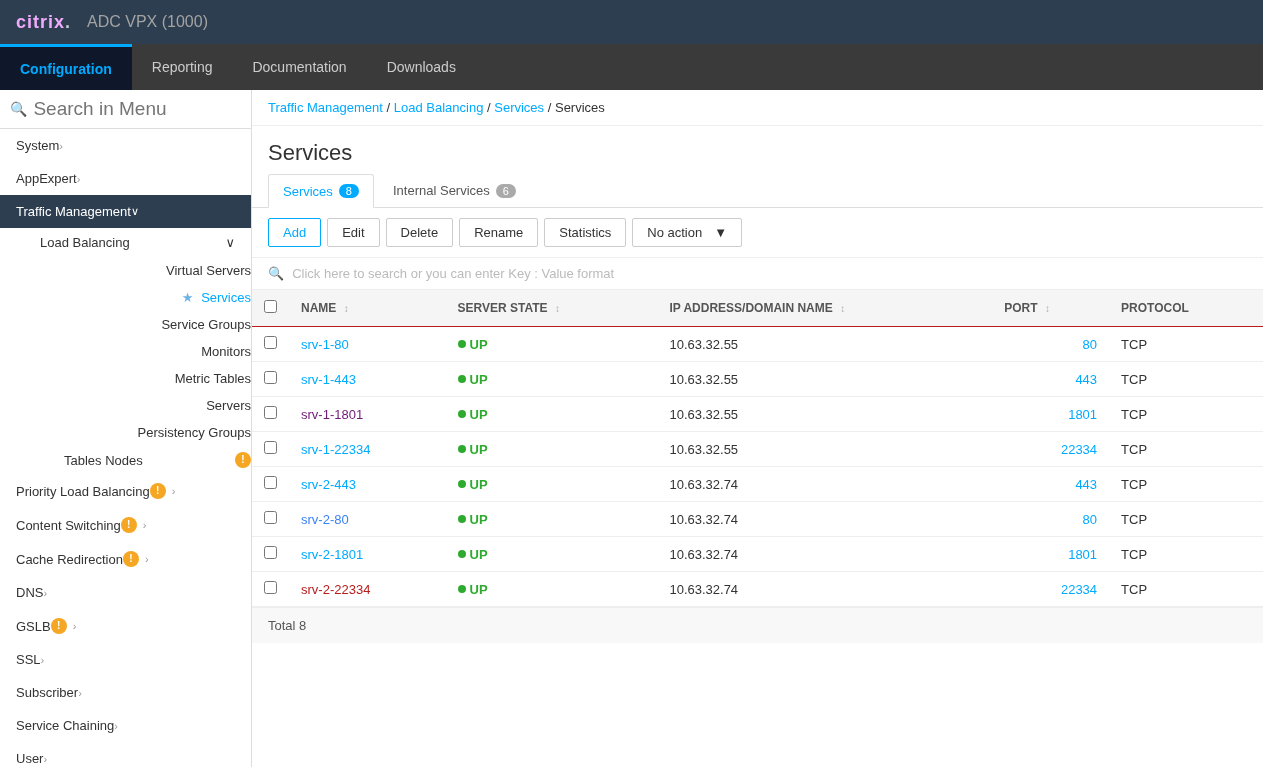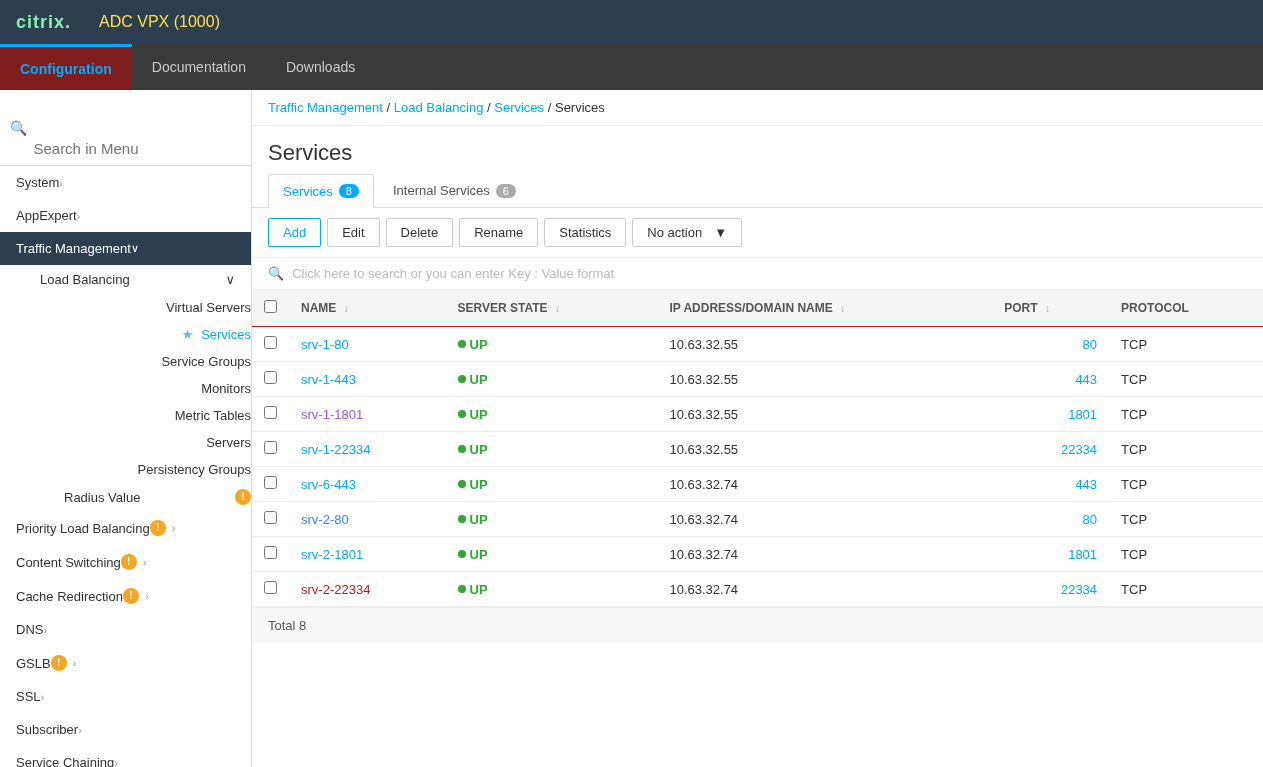--- a/index.html
+++ b/index.html
@@ -19,26 +19,26 @@
       align-items: center;
       gap: 8px;
     }
     .citrix-logo {
       color: white;
       font-size: 18px;
       font-weight: bold;
       letter-spacing: 1px;
     }
     .citrix-logo span {
-      color: #86efac;
+      color: #f0abfc;
     }
     .app-title {
-      color: #fde047;
+      color: #a3a3a3;
       font-size: 16px;
-      margin-left: 20px;
+      margin-left: 8px;
     }
 
     
     .nav-bar {
       background: #3a3a3a;
       height: 46px;
       display: flex;
       align-items: flex-end;
     }
     .nav-tab {
@@ -53,21 +53,21 @@
       align-items: center;
     }
     .nav-tab.active {
       background: white;
       color: #333;
       border-top: 3px solid #00aaff;
       font-weight: bold;
     }
     .nav-tab.active-blue {
       color: #00aaff;
-      background: #7f1d1d;
+      background: #0f172a;
     }
 
     
     .layout {
       display: flex;
       height: calc(767px - 90px);
     }
 
     
     .sidebar {
@@ -80,24 +80,23 @@
     .search-box {
       display: flex;
       align-items: center;
       padding: 8px 10px;
       border-bottom: 1px solid #ddd;
       gap: 6px;
     }
     .search-box input {
       border: none;
       outline: none;
-      font-size: 15px;
+      font-size: 19px;
       color: #999;
       width: 100%;
-      margin-top: 42px;
     }
     .search-icon { color: #999; font-size: 14px; }
 
     .sidebar-item {
       display: flex;
       align-items: center;
       padding: 9px 16px;
       cursor: pointer;
       font-size: 13px;
       color: #333;
@@ -315,20 +314,21 @@
   <div class="logo-area">
     <div class="citrix-logo">
       <span>citrix</span><span style="color:#ccc;">.</span>
     </div>
     <div class="app-title">ADC VPX (1000)</div>
   </div>
 </div>
 
 <div class="nav-bar">
   <button class="nav-tab active active-blue">Configuration</button>
+  <button class="nav-tab">Reporting</button>
   <button class="nav-tab">Documentation</button>
   <button class="nav-tab">Downloads</button>
 </div>
 
 <div class="layout">
 
   <div class="sidebar">
     <div class="search-box">
       <span class="search-icon">🔍</span>
       <input type="text" placeholder="Search in Menu" style="">
@@ -386,21 +386,21 @@
 
       <div class="sidebar-sub-item2">
         <span>Servers</span>
       </div>
 
       <div class="sidebar-sub-item2">
         <span>Persistency Groups</span>
       </div>
 
       <div class="sidebar-sub-item2" style="justify-content:space-between;">
-        <span>Radius Value</span>
+        <span>Tables Nodes</span>
         <span class="warning-icon">!</span>
       </div>
     </div>
 
     <div class="sidebar-item">
       <div class="left">
         <span>Priority Load Balancing</span>
       </div>
       <div style="display:flex;align-items:center;gap:6px;">
         <span class="warning-icon">!</span>
@@ -567,21 +567,21 @@
       <span class="status-up"><span class="status-dot"></span>UP</span>
     </td>
     <td>10.63.32.55</td>
     <td style="text-align:right;color:#00aaff;">443</td>
     <td>TCP</td>
   </tr>
           <tr>
     <td class="checkbox-col">
       <input type="checkbox" style="">
     </td>
-    <td style="color:#8b5cf6;margin-top:32px;">srv-1-1801</td>
+    <td style="color:#701a75;margin-top:32px;">srv-1-1801</td>
     <td>
       <span class="status-up"><span class="status-dot"></span>UP</span>
     </td>
     <td>10.63.32.55</td>
     <td style="text-align:right;color:#00aaff;">1801</td>
     <td>TCP</td>
   </tr>
           <tr>
     <td class="checkbox-col">
       <input type="checkbox" style="">
@@ -591,21 +591,21 @@
       <span class="status-up"><span class="status-dot"></span>UP</span>
     </td>
     <td>10.63.32.55</td>
     <td style="text-align:right;color:#00aaff;">22334</td>
     <td>TCP</td>
   </tr>
           <tr>
     <td class="checkbox-col">
       <input type="checkbox" style="">
     </td>
-    <td style="color:#00aaff;">srv-6-443</td>
+    <td style="color:#00aaff;">srv-2-443</td>
     <td>
       <span class="status-up"><span class="status-dot"></span>UP</span>
     </td>
     <td>10.63.32.74</td>
     <td style="text-align:right;color:#00aaff;">443</td>
     <td>TCP</td>
   </tr>
           <tr>
     <td class="checkbox-col">
       <input type="checkbox" style="">

